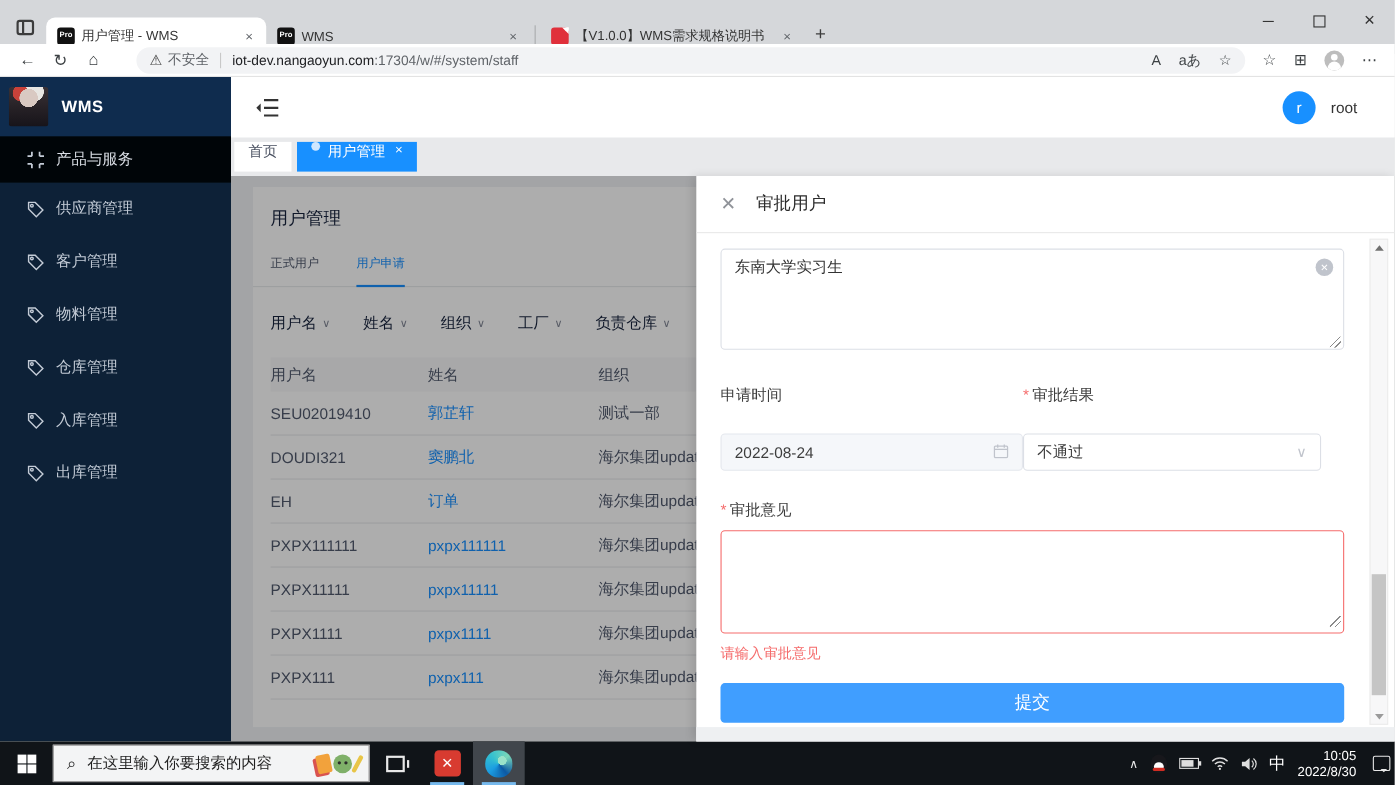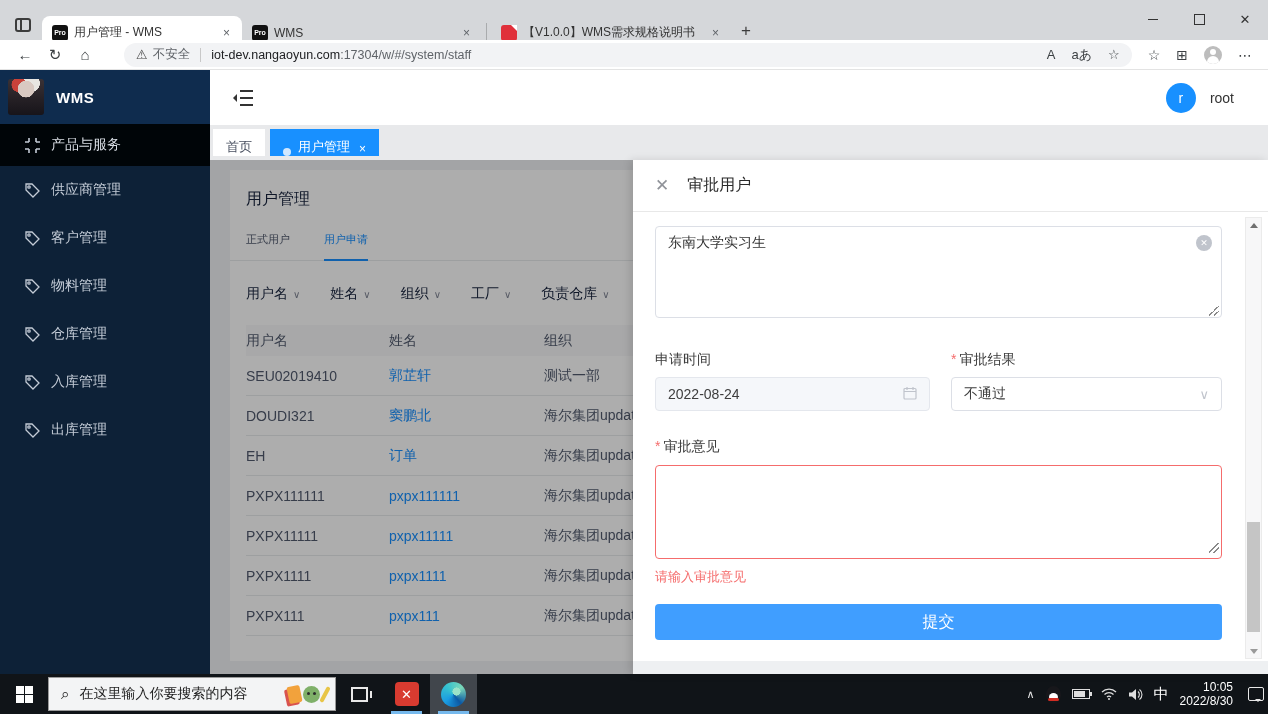--- a/index.html
+++ b/index.html
@@ -58,21 +58,21 @@
   .menu-item svg { display:block; }
 
   .main { flex:1; display:flex; flex-direction:column; min-width:0; }
   .app-header { height:55px; background:#fff; display:flex; align-items:center; padding:0 20px 0 22px; }
   .fold-icon { width:22px; height:18px; }
   .header-right { margin-left:auto; display:flex; align-items:center; }
   .user-avatar { width:30px; height:30px; border-radius:50%; background:#1890ff; color:#fff; display:flex; align-items:center; justify-content:center; font-size:14px; }
   .user-name { margin:0 14px 0 14px; color:#333; font-size:14px; }
 
   .page-tabs { height:35px; background:#e8e9eb; display:flex; align-items:center; padding-left:3px; gap:5px; }
-  .chip { height:27px; display:flex; align-items:flex-end; padding:0 13px; font-size:13px; background:#fff; color:#495060; }
+  .chip { height:27px; display:flex; align-items:flex-start; padding:0 13px; font-size:13px; background:#fff; color:#495060; }
   .chip.active { background:#1890ff; color:#fff; }
   .chip .dot { width:8px; height:8px; border-radius:50%; background:#cfe7ff; margin-right:7px; }
   .chip .chip-x { margin-left:9px; font-size:12px; }
 
   .content { flex:1; position:relative; background:#f0f2f5; min-height:0; }
   .card { position:absolute; left:20px; right:20px; top:10px; bottom:13px; background:#fff; overflow:hidden; }
   .card-title { padding:19px 16px 0; font-size:16px; color:#17233d; }
   .card-tabs { display:flex; gap:34px; padding:22px 16px 0; font-size:14px; border-bottom:1px solid #e8eaec; }
   .ctab { padding-bottom:12px; color:#515a6e; font-size:11px; }
   .ctab.active { color:#1890ff; border-bottom:2px solid #1890ff; margin-bottom:-1px; }
@@ -95,27 +95,27 @@
   .drawer-close { color:#909399; font-size:17px; }
   .drawer-title { margin-left:18px; color:#2b2b2b; font-size:16px; }
   .drawer-body { position:absolute; top:53px; left:0; right:0; bottom:13px; padding:13px 46px 0 22px; }
   .drawer-bottom-strip { position:absolute; left:0; right:0; bottom:0; height:13px; background:#eef0f2; }
 
   .ta-wrap { position:relative; }
   textarea.reason { width:100%; height:92px; border:1px solid #dcdfe6; border-radius:4px; padding:7px 30px 7px 12px; font-size:14px; color:#333; font-family:inherit; resize:none; outline:none; }
   .clear-btn { position:absolute; top:9px; right:10px; width:16px; height:16px; border-radius:50%; background:#c0c4cc; color:#fff; font-size:9px; display:flex; align-items:center; justify-content:center; }
   .resize-grip { position:absolute; right:3px; bottom:5px; width:10px; height:10px;
       background:linear-gradient(135deg, transparent 0 45%, #8a8a8a 45% 52%, transparent 52% 70%, #8a8a8a 70% 77%, transparent 77%); }
-  .field-row { display:flex; gap:21px; margin-top:30px; }
+  .field-row { display:flex; margin-top:30px; }
   .field { }
   .field.left { width:275px; }
   .field.right { width:271px; }
   .flabel { font-size:14px; color:#3d3d3d; }
   .req { color:#f56c6c; margin-right:3px; }
-  .finput { margin-top:8px; height:34px; border:1px solid #dcdfe6; border-radius:4px; display:flex; align-items:center; padding:0 12px; font-size:14px; color:#3d3d3d; background:#fff;justify-content:center; }
+  .finput { margin-top:25px; height:34px; border:1px solid #dcdfe6; border-radius:4px; display:flex; align-items:center; padding:0 12px; font-size:14px; color:#3d3d3d; background:#fff;justify-content:center; }
   .finput.disabled { background:#f5f7fa; border-color:#e4e7ed; }
   .finput .grow { flex:1; }
   .finput input { border:none; outline:none; background:transparent; width:100%; font-size:14px; color:#3d3d3d; font-family:inherit; }
   .cal-icon, .sel-caret { color:#c0c4cc; font-size:13px; }
   .opinion-label { margin-top:27px; }
   textarea.opinion { width:100%; height:94px; margin-top:9px; border:1px solid #f56c6c; border-radius:4px; padding:7px 12px; font-size:14px; font-family:inherit; resize:none; outline:none; }
   .opinion-wrap { position:relative; }
   .err-msg { margin-top:6px; color:#f56c6c; font-size:13px; }
   .submit-btn { margin-top:18px; width:100%; height:36px; background:#409eff; color:#fff; border:none; border-radius:4px; font-size:16px; font-family:inherit; }
 

